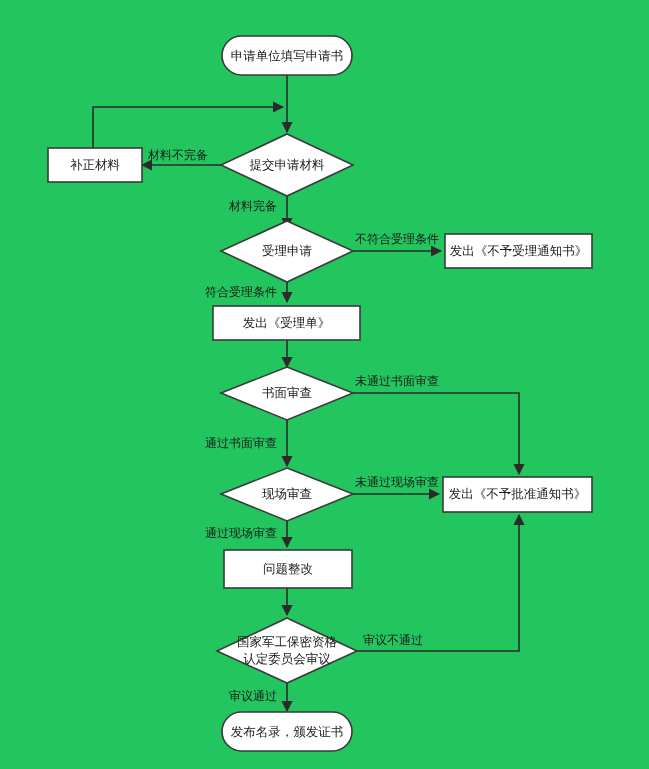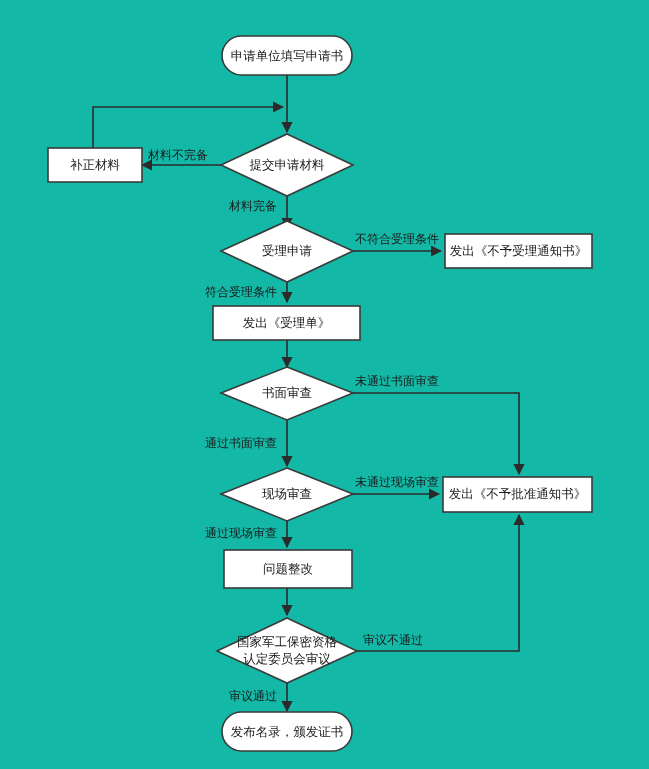--- a/index.html
+++ b/index.html
@@ -8,21 +8,21 @@
     padding: 0;
     background: #ffffff;
   }
   body {
     font-family: "Liberation Sans", "DejaVu Sans", sans-serif;
   }
   #flow-root {
     position: relative;
     width: 649px;
     height: 769px;
-    background: #14b8a6;
+    background: #22c55e;
     overflow: hidden;
   }
   #flow-svg {
     position: absolute;
     left: 0;
     top: 0;
     width: 649px;
     height: 769px;
   }
   .node-text {

